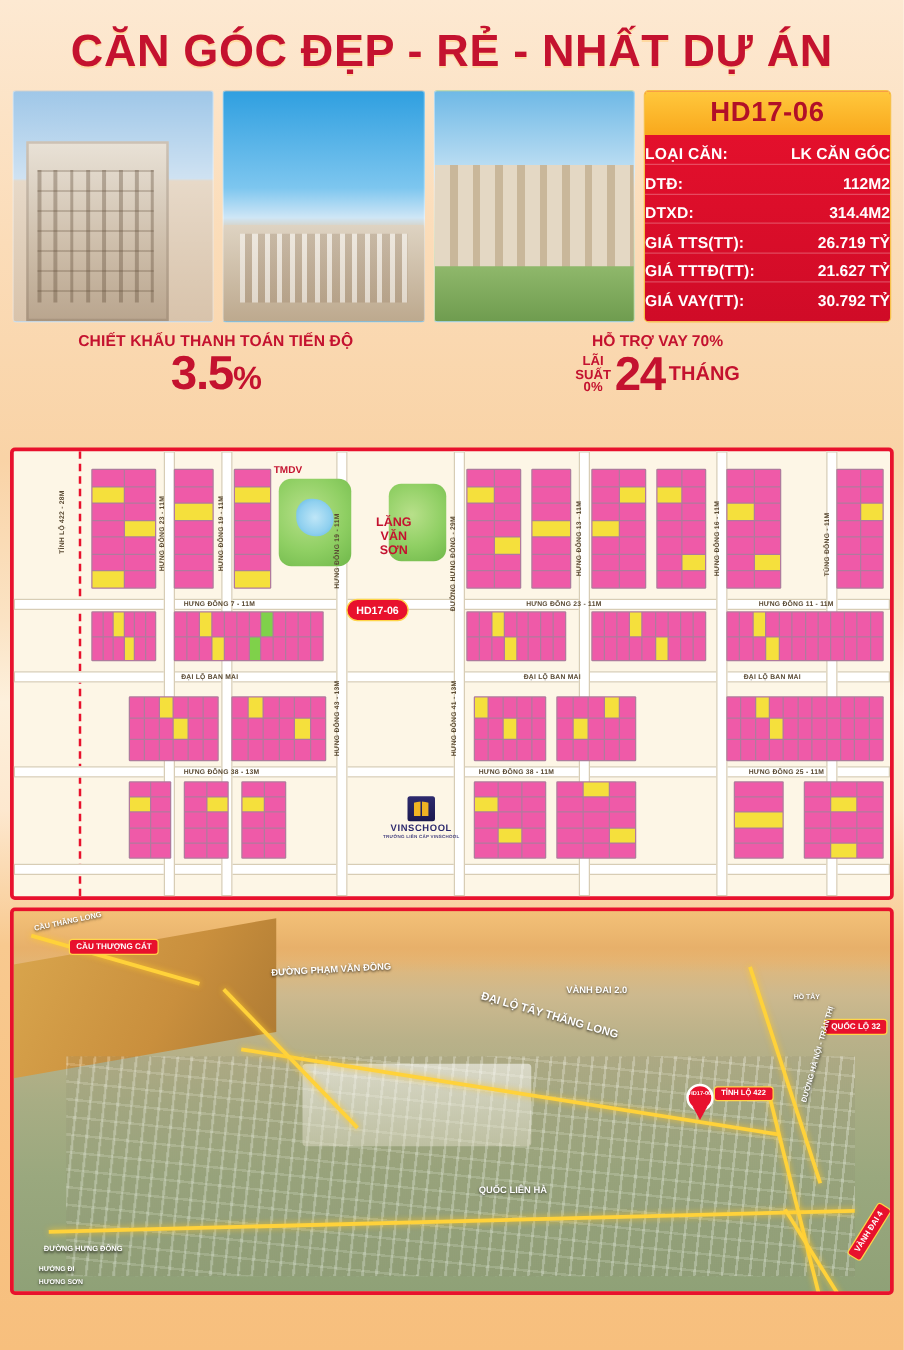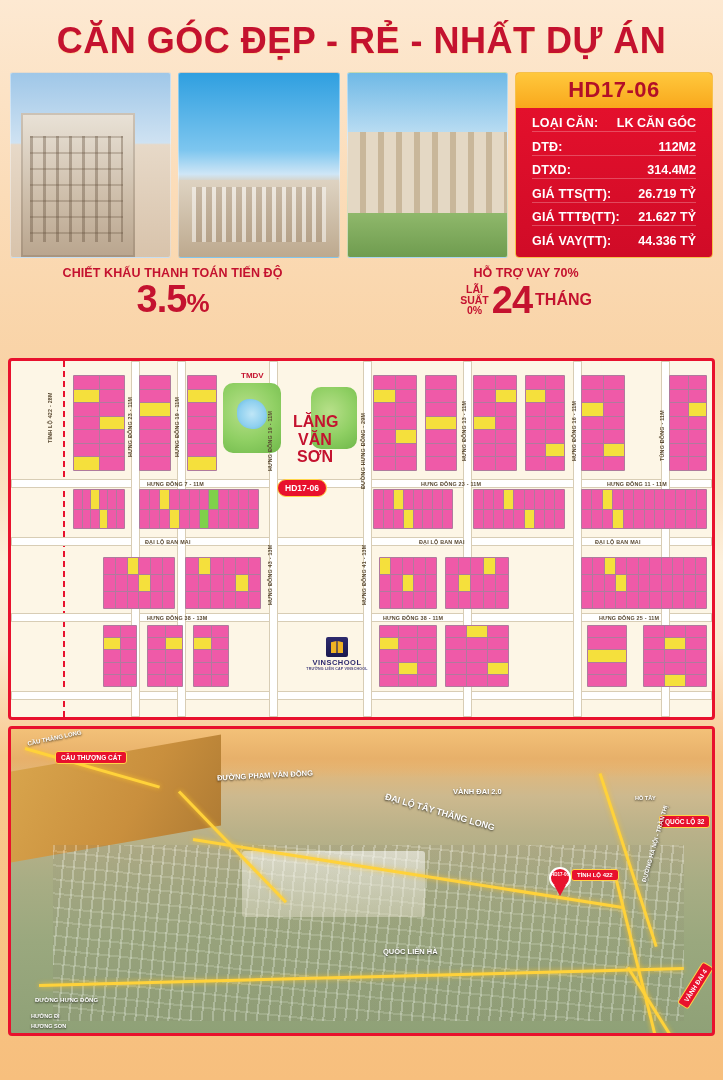--- a/index.html
+++ b/index.html
@@ -101,21 +101,21 @@
   }
   .info-code {
     background: linear-gradient(180deg, #ffc83d 0%, #f9a81c 100%);
     color: #b20f28;
     font-size: 22px;
     font-weight: 700;
     text-align: center;
     padding: 4px 0 5px;
     letter-spacing: .5px;
   }
-  .info-rows { flex: 1; padding: 4px 16px 5px; display: flex; flex-direction: column; justify-content: space-around; }
+  .info-rows { flex: 1; padding: 4px 0 5px; display: flex; flex-direction: column; justify-content: space-around; }
   .info-row {
     display: flex; align-items: baseline; justify-content: space-between;
     color: #fff; font-size: 12.5px; font-weight: 700;
     padding: 1px 0;
     border-bottom: 1px solid rgba(255,255,255,.25);
   }
   .info-row:last-child { border-bottom: none; }
   .info-row .k { letter-spacing: .2px; }
   .info-row .v { font-size: 12.5px; }
 
@@ -187,23 +187,23 @@
     border-radius: 10px;
   }
   .lake {
     position: absolute;
     background: radial-gradient(circle at 50% 50%, #bfe6f7 0%, #8fd0ef 60%, #5bb6e2 100%);
     border-radius: 40% 55% 45% 50%;
   }
   .sp-tag {
     position: absolute; font-size: 7px; font-weight: 700; color: #c4122f; white-space: nowrap;
   }
-  .sp-tmdv { font-size: 8px; margin-left: 22px; }
+  .sp-tmdv { font-size: 8px; }
   .sp-lvs {
-    position: absolute; text-align: center; font-size: 16px; font-weight: 700;
+    position: absolute; text-align: center; font-size: 10px; font-weight: 700;
     color: #c4122f; line-height: 1.1;
   }
   .hd-pill {
     position: absolute;
     background: #e8112d; color: #fff; font-size: 8.5px; font-weight: 700;
     padding: 3px 7px; border-radius: 9px; border: 1.5px solid #ffd54a;
     white-space: nowrap;
   }
   .vinschool {
     position: absolute; text-align: center; color: #2d2a6e; font-weight: 700;
@@ -316,21 +316,21 @@
       <div class="info-row">
         <span class="k">GIÁ TTS(TT):</span>
         <span class="v">26.719 TỶ</span>
       </div>
       <div class="info-row">
         <span class="k">GIÁ TTTĐ(TT):</span>
         <span class="v">21.627 TỶ</span>
       </div>
       <div class="info-row">
         <span class="k">GIÁ VAY(TT):</span>
-        <span class="v">44.336 TỶ</span>
+        <span class="v">30.792 TỶ</span>
       </div>
     </div>
   </div>
 </div>
 
 <div class="promo">
   <div class="promo-block">
     <div class="promo-title">CHIẾT KHẤU THANH TOÁN TIẾN ĐỘ</div>
     <div class="promo-value">
       <span>3.5</span><span class="pct">%</span>

